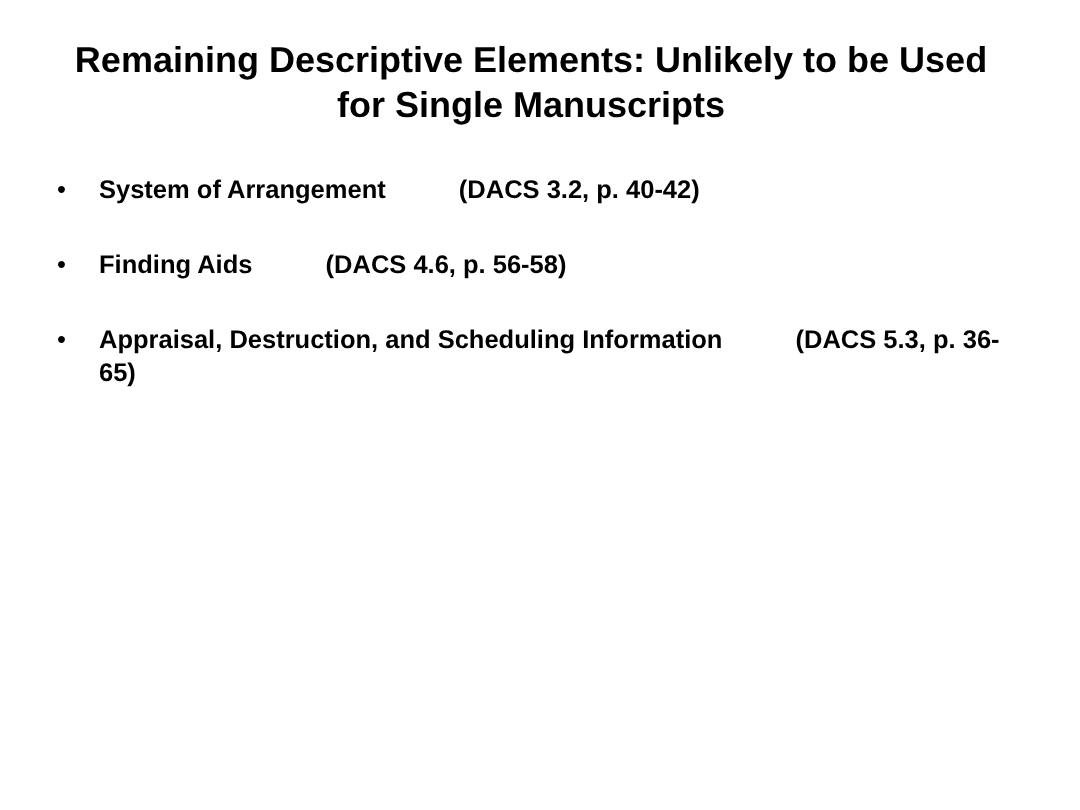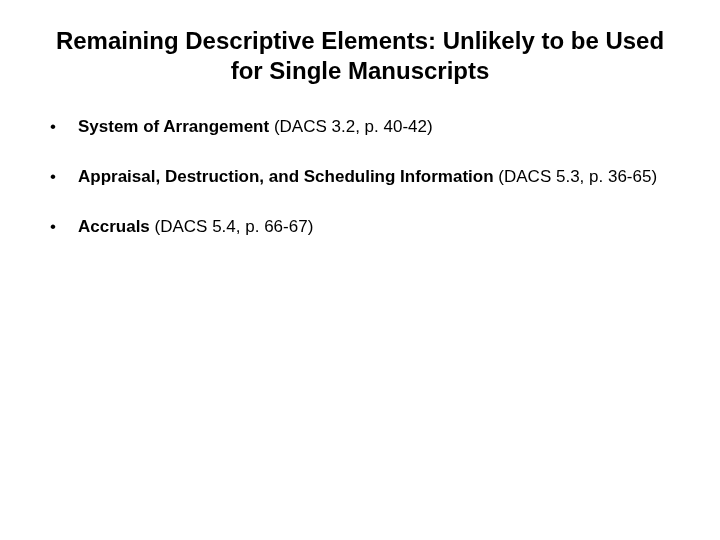--- a/index.html
+++ b/index.html
@@ -8,21 +8,21 @@
     width: 720px;
     height: 540px;
     background: #ffffff;
     font-family: Arial, Helvetica, sans-serif;
     color: #000000;
   }
   .slide {
     width: 720px;
     height: 380px;
     box-sizing: border-box;
-    padding: 20px 40px 0 40px;
+    padding: 20px 40px 0 28px;
   }
   .title {
     font-size: 24px;
     font-weight: bold;
     text-align: center;
     line-height: 1.25;
     margin: 6px auto 30px auto;
     max-width: 640px;
   }
   ul.bullets {
@@ -42,32 +42,33 @@
     position: absolute;
     left: 0;
     top: 0;
     font-size: 17px;
   }
   .bold-lead {
     font-weight: bold;
     margin-top: 40px;
   }
   .rest {
-    font-weight: normal;
+    font-weight: bold;
+    margin-left: 44px;
   }
 </style>
 </head>
 <body>
 
 <div class="slide">
   <div class="title">Remaining Descriptive Elements: Unlikely to be Used for Single Manuscripts</div>
   <ul class="bullets">
     <li>
       <span class="bold-lead">System of Arrangement</span><span class="rest"> (DACS 3.2, p. 40-42)</span>
     </li>
     <li>
-      <span class="bold-lead">Appraisal, Destruction, and Scheduling Information</span><span class="rest"> (DACS 5.3, p. 36-65)</span>
+      <span class="bold-lead">Finding Aids</span><span class="rest"> (DACS 4.6, p. 56-58)</span>
     </li>
     <li>
-      <span class="bold-lead">Accruals</span><span class="rest"> (DACS 5.4, p. 66-67)</span>
+      <span class="bold-lead">Appraisal, Destruction, and Scheduling Information</span><span class="rest"> (DACS 5.3, p. 36-65)</span>
     </li>
   </ul>
 </div>
 
 </body></html>

